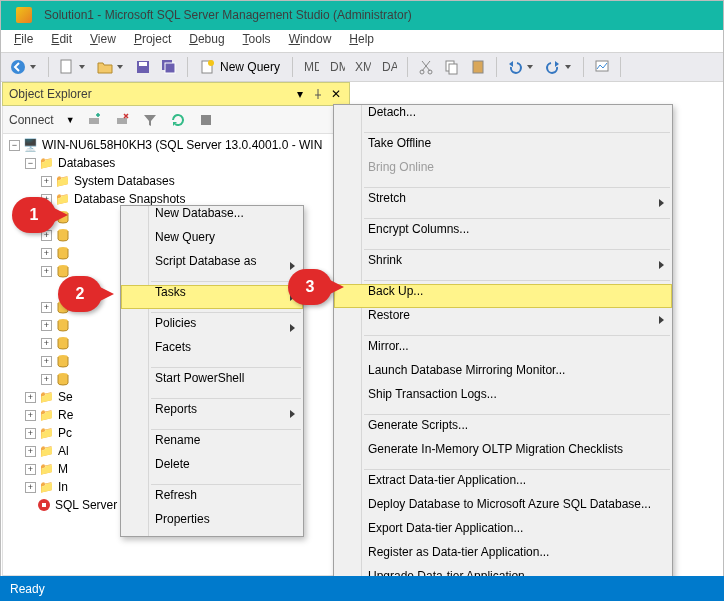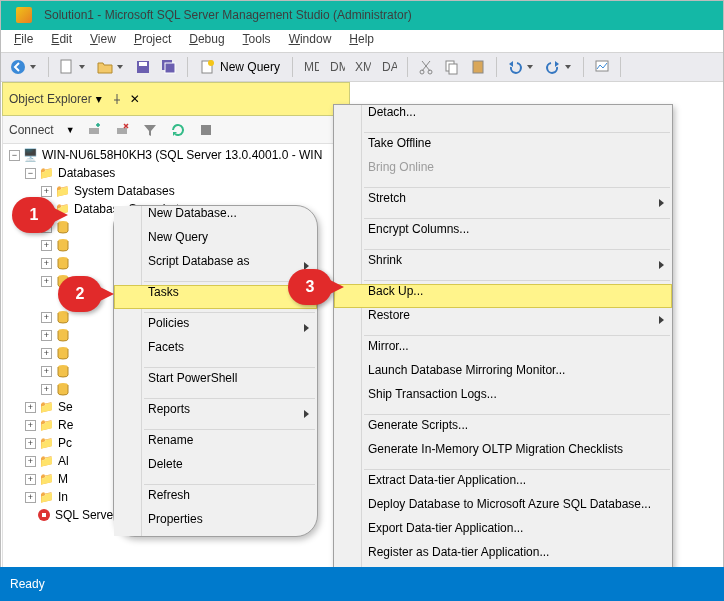--- a/index.html
+++ b/index.html
@@ -13,46 +13,46 @@
   .menu-item { padding: 2px 8px; color: #3e3e3e; cursor: default; }
   .menu-item u { text-decoration: underline; }
   
   .toolbar { height: 30px; display: flex; align-items: center; padding: 0 6px; gap: 2px; background: #ebebef; border-top: 1px solid #d4d4d4; border-bottom: 1px solid #d4d4d4; }
   .tbtn { width: 24px; height: 24px; display: flex; align-items: center; justify-content: center; cursor: default; position: relative; }
   .tbtn.ddl::after { content:""; border-left:3px solid transparent; border-right:3px solid transparent; border-top:4px solid #555; position:absolute; right:-6px; }
   .tbtn svg { width: 16px; height: 16px; }
   .tsep { width: 1px; height: 20px; background: #c7c7c7; margin: 0 4px; }
   .newquery { display: flex; align-items:center; gap:4px; padding: 0 6px; height: 24px; }
   
-  .panel-header { height: 24px; background: #fff48b; border: 1px solid #cccc7a; display: flex; align-items: center; padding: 16px 6px; width: 348px; margin-left: 2px; }
+  .panel-header { height: 24px; background: #fff48b; border: 1px solid #cccc7a; display: flex; align-items: center; justify-content: space-between; padding: 6px 6px; width: 348px; margin-left: 2px; }
   .panel-title { color: #3e3e3e; font-weight: 400; }
   .panel-ctrls { display: flex; gap: 4px; }
   .panel-ctrl { width: 14px; height: 14px; display:flex; align-items:center; justify-content:center; }
   
   .connect-bar { height: 28px; display: flex; align-items:center; padding: 0 6px; gap: 10px; width: 352px; border: 1px solid #e0e0e0; border-top: none; margin-left: 2px; background:#f7f7f7; }
   .connect-text { color: #3e3e3e; padding-right: 2px; }
   .connect-ic { width: 18px; height: 18px; display:flex; align-items:center; justify-content:center; }
   
   .tree { width: 352px; margin-left: 2px; border: 1px solid #e0e0e0; border-top:none; height: 442px; background:#fff; padding: 2px 0; position:relative; }
   .node { display:flex; align-items:center; height: 18px; white-space:nowrap; }
   .expander { width: 11px; height: 11px; border: 1px solid #a7a7a7; display:flex; align-items:center; justify-content:center; margin-right:4px; font-size:9px; line-height:1; color:#444; background:#fff; }
   .spacer { display:inline-block; }
   .db-icon { width:14px; height:14px; margin-right:4px; display:flex; align-items:center; justify-content:center; }
   
   .context-menu { position: absolute; background: #f0f0f0; border: 1px solid #a0a0a0; box-shadow: 2px 3px 6px rgba(0,0,0,.25); }
-  .cm1 { left: 113px; top: 205px; width: 205px; border-radius: 22px;  }
+  .cm1 { left: 120px; top: 205px; width: 184px;  }
   .cm2 { left: 333px; top: 104px; width: 340px;}
   .cm-strip { position:absolute; left:0; top:0; bottom:0; width:28px; background:#f0f0f0; border-right:1px solid #d7d7d7;}
   .cm-item { height: 24px; display:flex; align-items:flex-start; padding-left:34px; padding-right:18px; position:relative; cursor:default; }
   .cm-item.highlight { background: #fff48b; outline: 1px solid #d6c84f; outline-offset:-1px; }
   .cm-item.disabled { color:#9d9d9d; }
   .cm-sep { height:1px; background:#d7d7d7; margin: 3px 2px 3px 30px; }
   .cm-arrow { position:absolute; right:8px; top:50%; transform:translateY(-50%); border-top:4px solid transparent; border-bottom:4px solid transparent; border-left:5px solid #3e3e3e; }
   
-  .status-bar { position:absolute; bottom:0; left:0; right:0; height:34px; background:#007acc; color:#fff; display:flex; align-items:center; padding:0 10px; }
+  .status-bar { position:absolute; bottom:0; left:0; right:0; height:25px; background:#007acc; color:#fff; display:flex; align-items:center; padding:0 10px; }
   
   .callout { position:absolute; width:44px; height:36px; border-radius:18px 18px 18px 18px / 18px 18px 18px 18px; background:#e12a2a; box-shadow: 2px 2px 4px rgba(0,0,0,.3); display:flex; align-items:center; justify-content:center; color:#fff; font-weight:bold; font-size:16px; }
   .callout::before { content:""; position:absolute; right:-12px; top:50%; transform:translateY(-50%); border-top:7px solid transparent; border-bottom:7px solid transparent; border-left:14px solid #e12a2a; }
   .c1 { left: 12px; top: 197px; }
   .c2 { left: 58px; top: 276px; }
   .c3 { left: 288px; top: 269px; }
   
   .frame { position:absolute; inset:0; border:1px solid #bcbcbc; pointer-events:none; }
 </style>
 </head>

